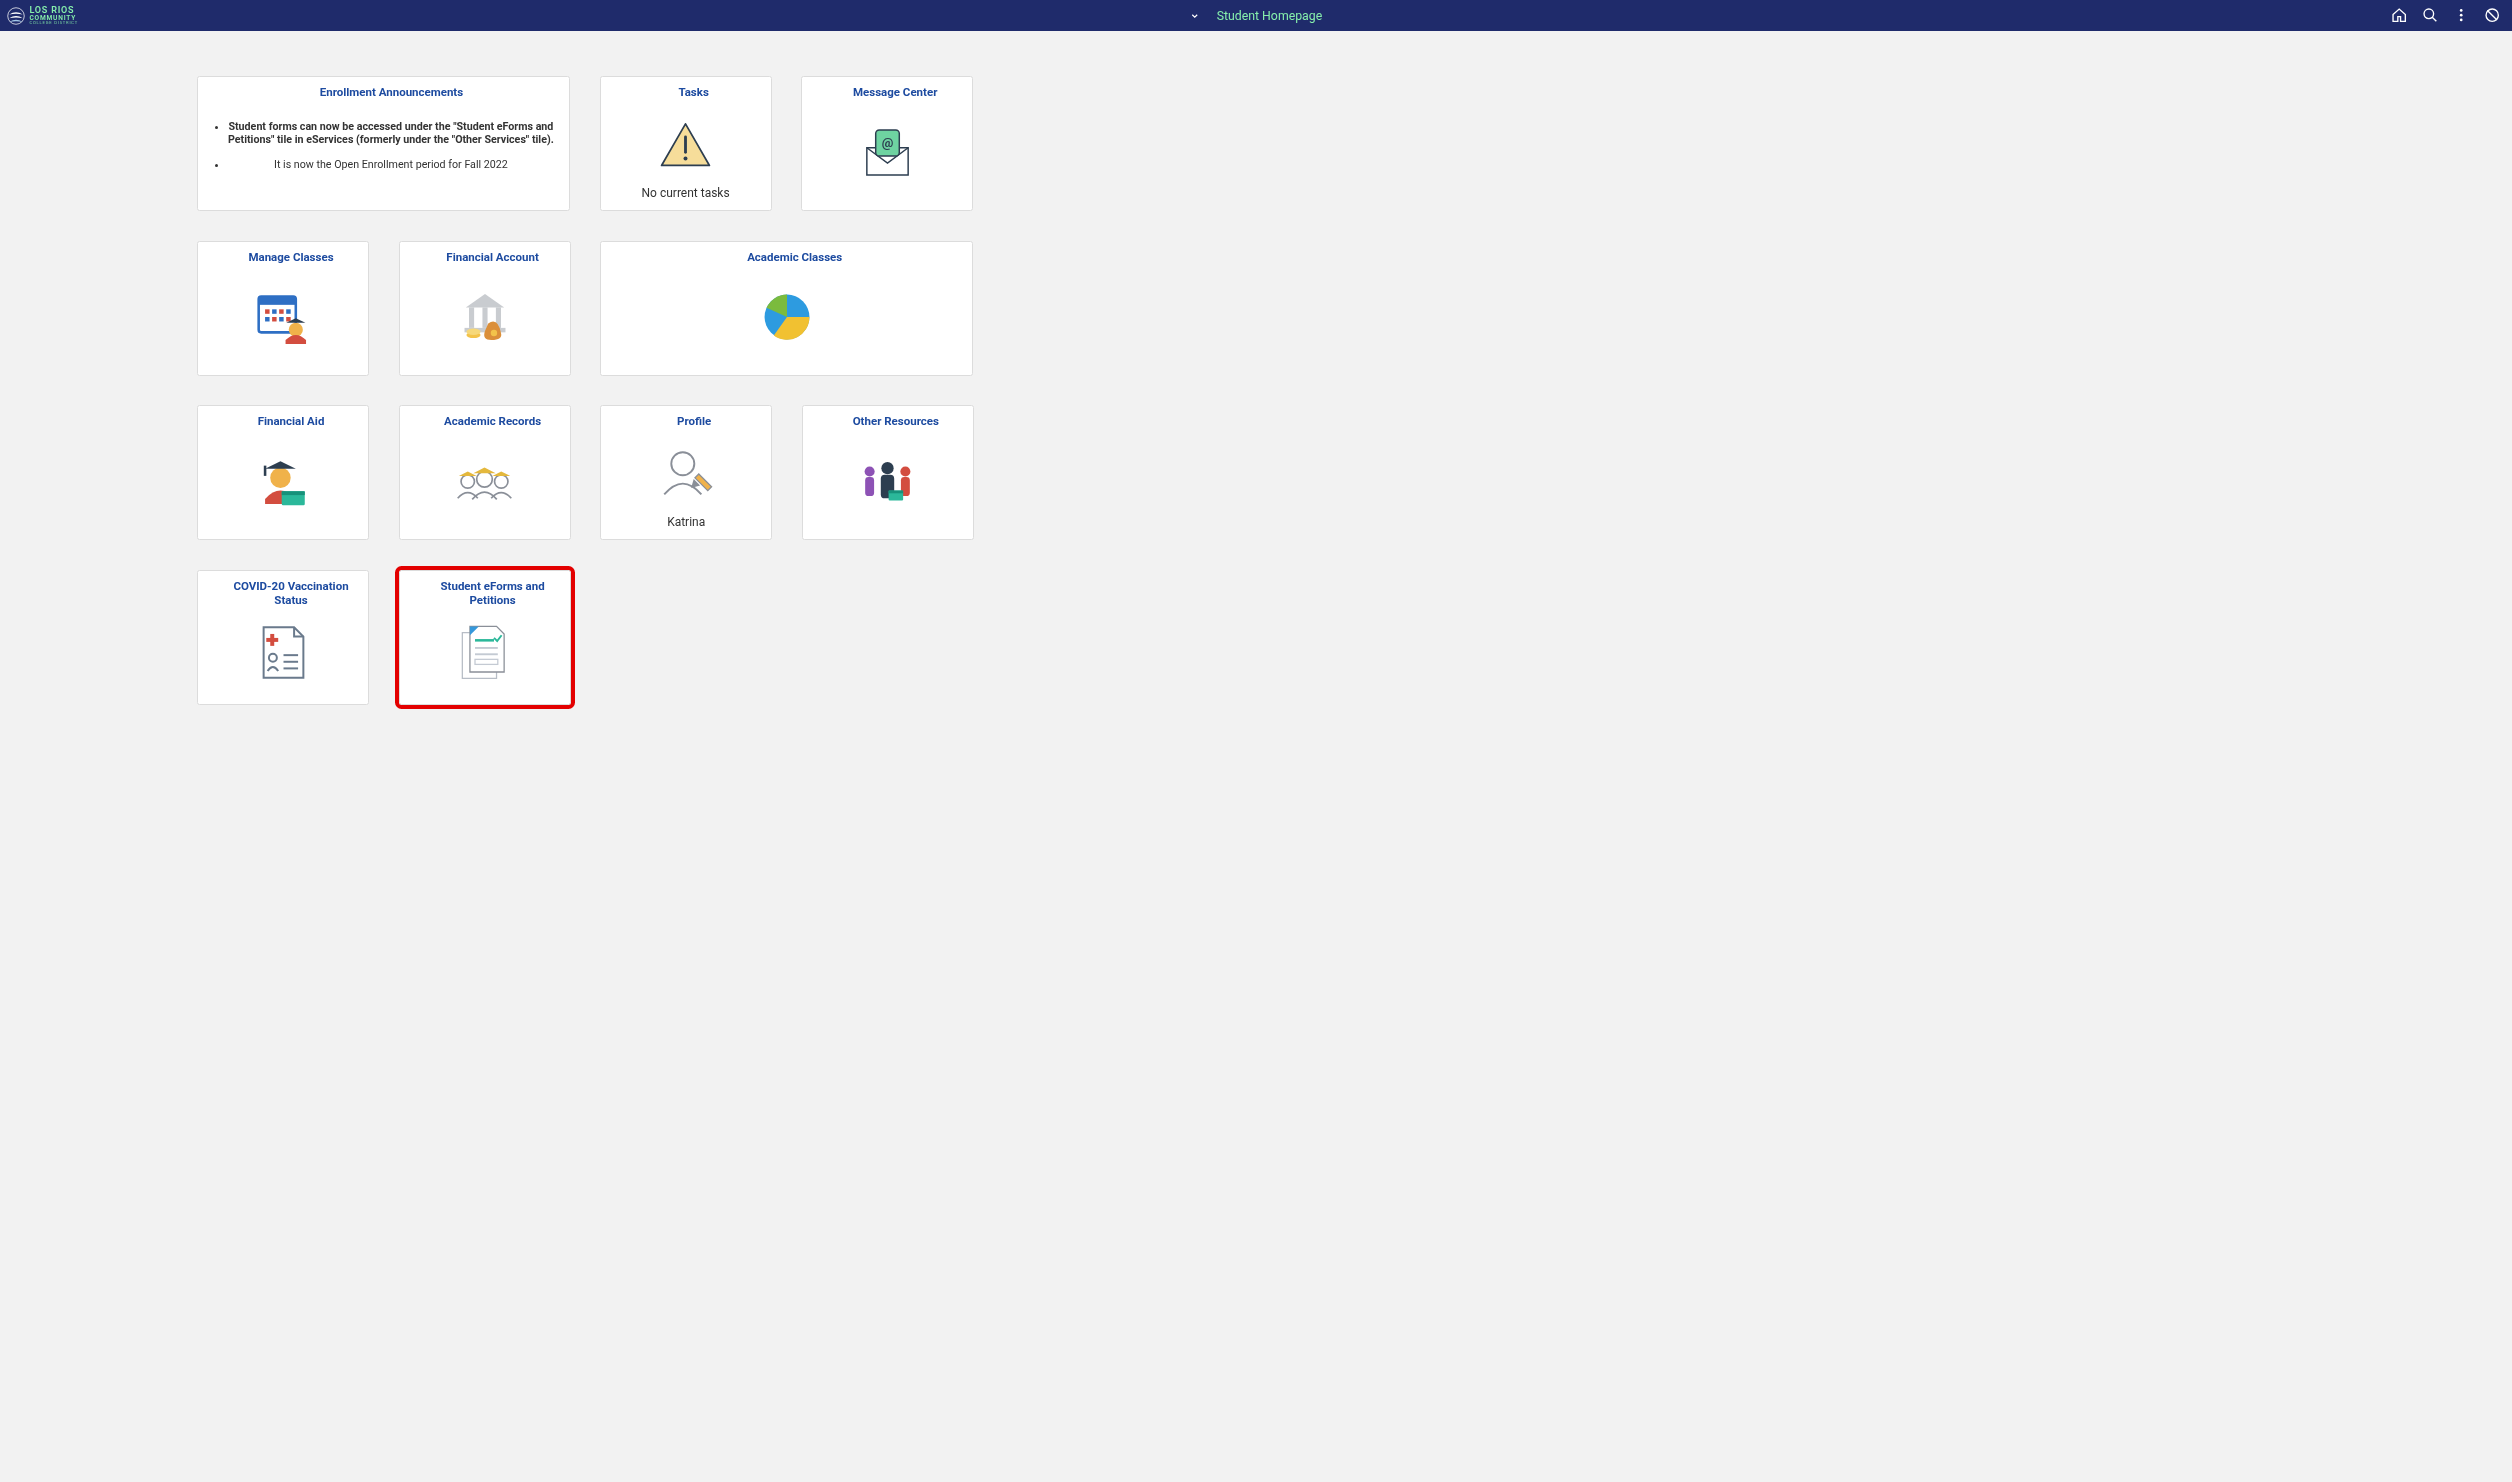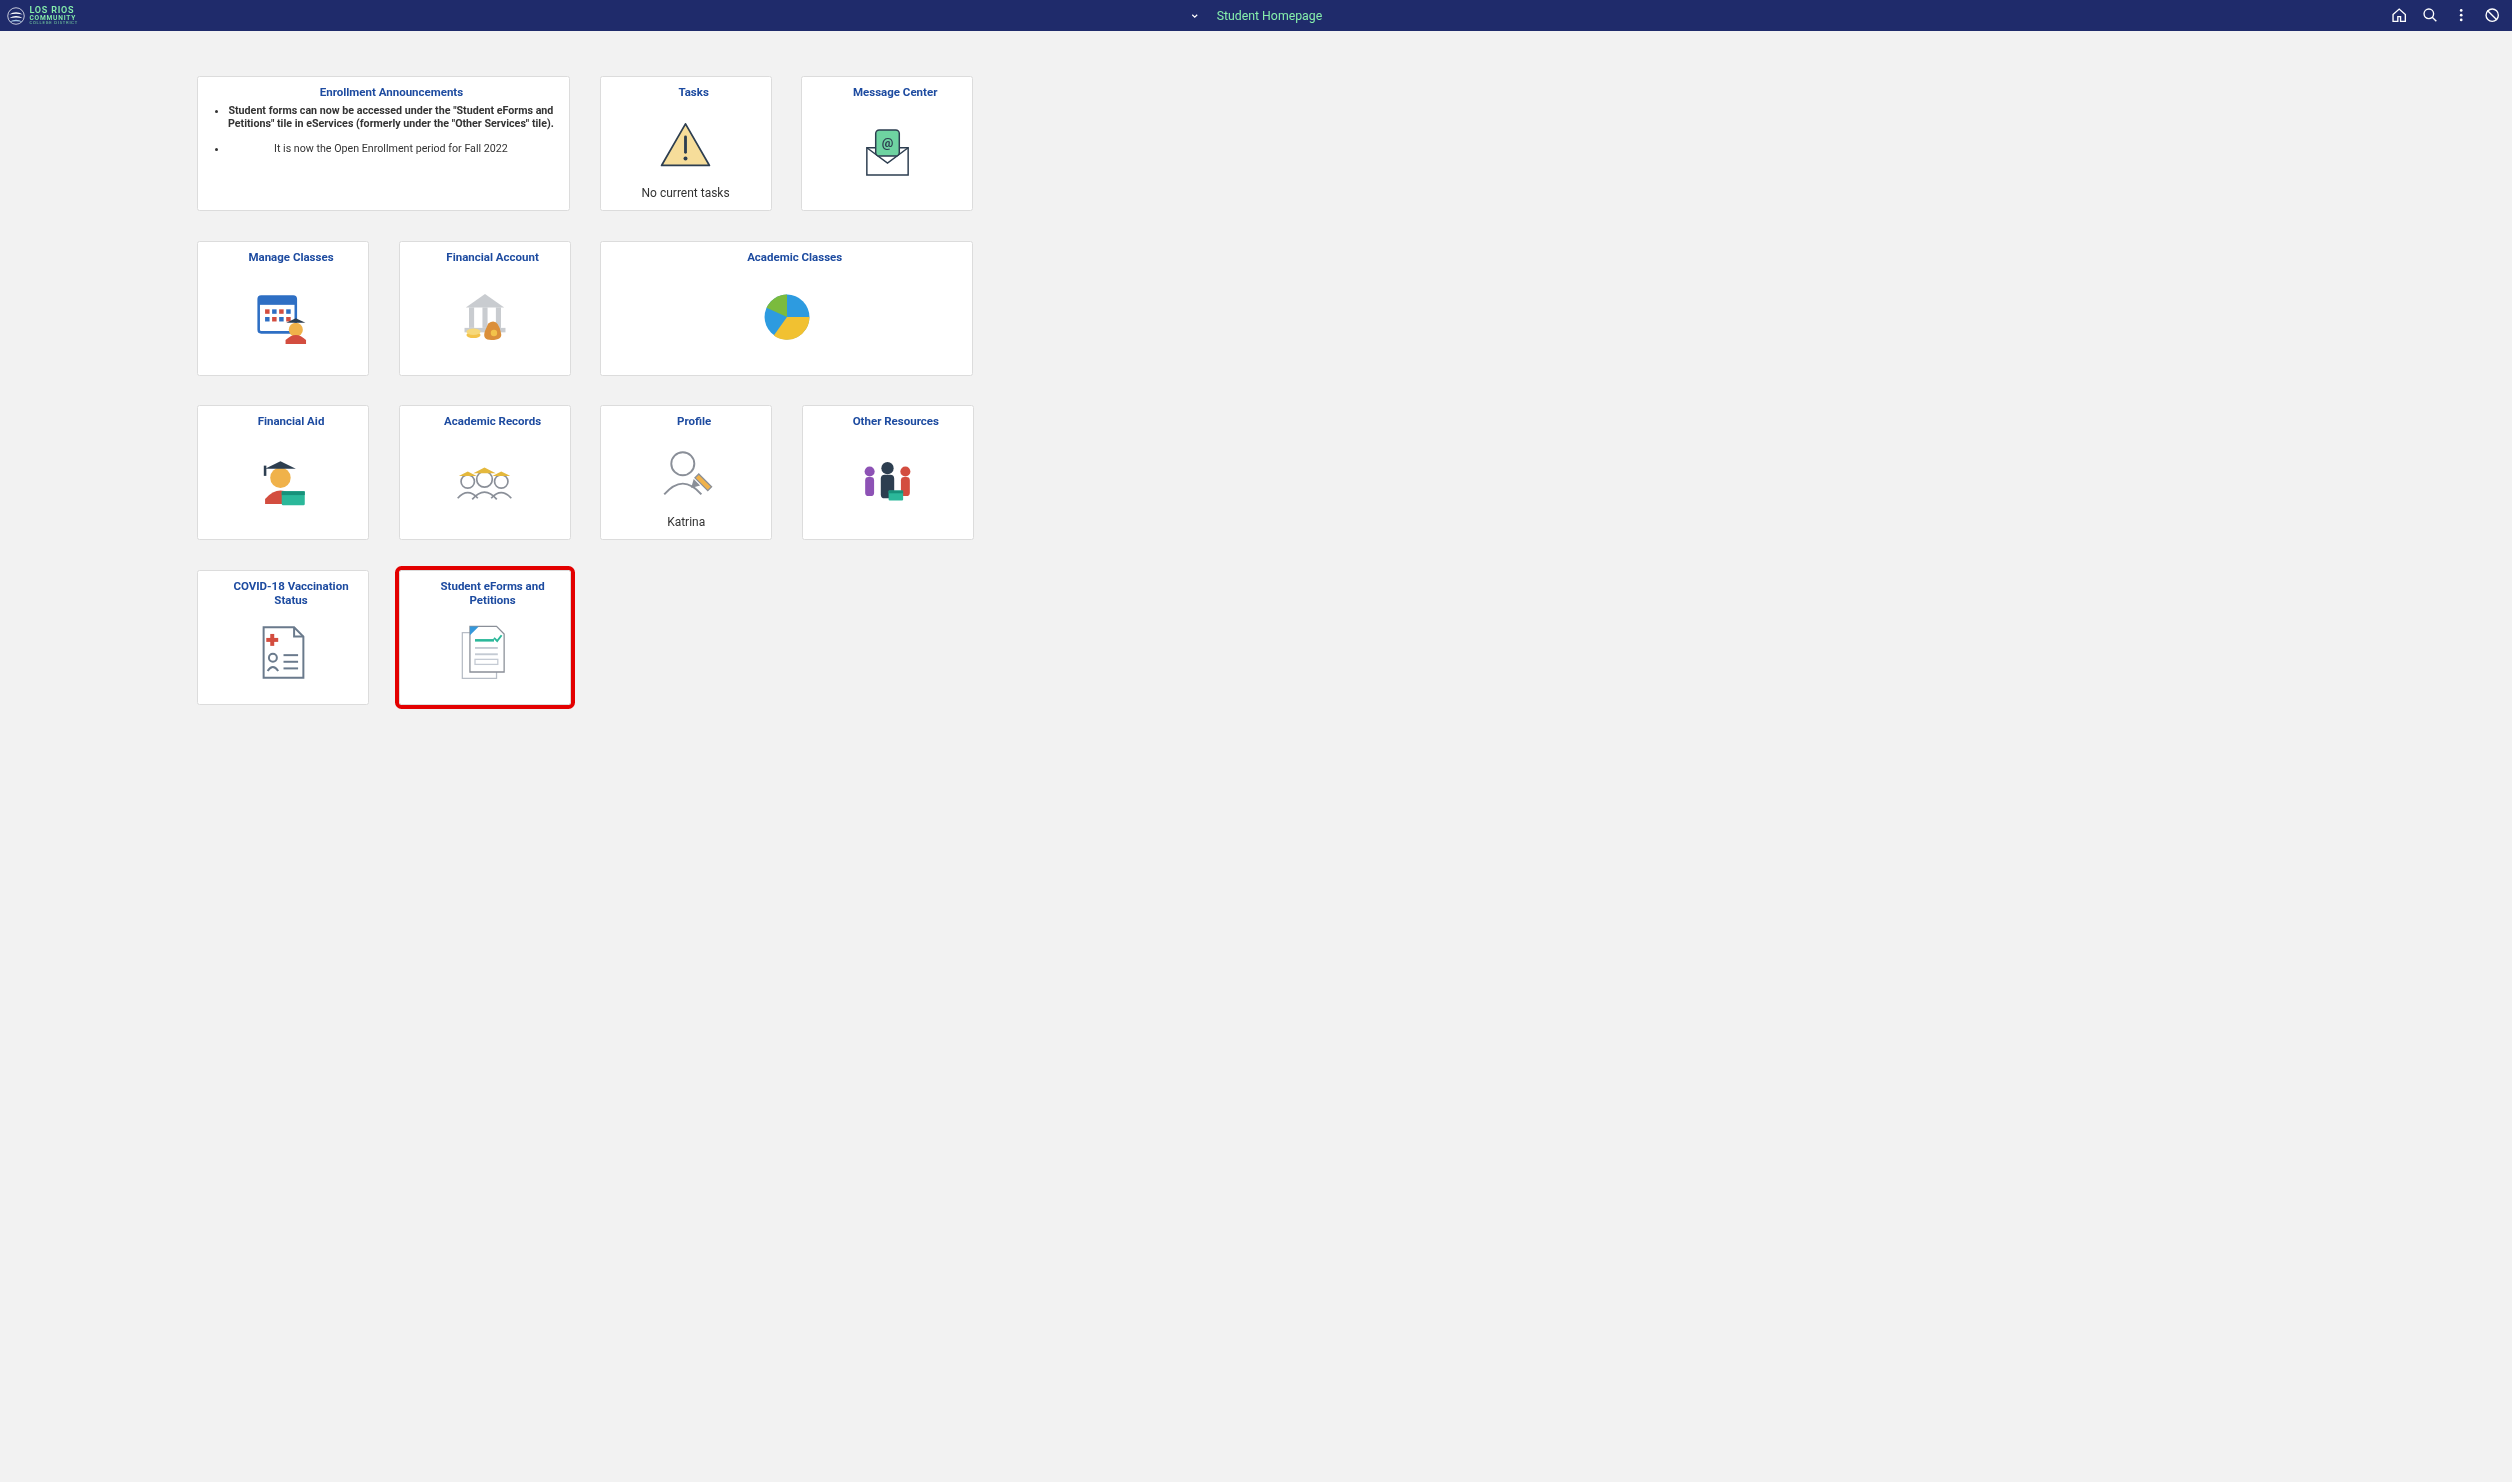--- a/index.html
+++ b/index.html
@@ -81,21 +81,21 @@
   .tile-footer {
     font-size:12px;
     color:#333;
     text-align:center;
   }
   .announcements-body {
     font-size:10.7px;
     color:#333;
     text-align:center;
   }
-  .announcements-body ul { list-style: disc; padding-left: 14.8px; text-align:center; }
+  .announcements-body ul { list-style: disc; padding-left: 14.8px; text-align:center;margin-top:16px; }
   .announcements-body li { margin-bottom:11.5px; }
   .announcements-body li:first-child { font-weight:700; }
   .w-wide { width:373px; }
   .w-sm { width:172px; }
   .h-r1 { height:135px; }
   .h-r2 { height:135px; }
   .h-r3 { height:135px; }
   .h-r4 { height:135px; }
   .highlight {
     outline: 4.1px solid #e30000;
@@ -324,21 +324,21 @@
           <rect x="62" y="62" width="26" height="5" fill="#17917a"></rect>
         </svg>
       </div>
     </div>
 
   </div>
 
   <div class="row">
 
     <div class="tile w-sm h-r4">
-      <div class="tile-title">COVID-18 Vaccination Status</div>
+      <div class="tile-title">COVID-20 Vaccination Status</div>
       <div class="tile-body">
         <svg width="53" height="61" viewBox="0 0 80 92">
           <path d="M10 8 H56 L70 22 V84 H10 Z" fill="#fff" stroke="#6a7a8c" stroke-width="3"></path>
           <polyline points="56,8 56,22 70,22" fill="none" stroke="#6a7a8c" stroke-width="3"></polyline>
           <rect x="20" y="18" width="6" height="18" fill="#d34d3f"></rect>
           <rect x="14" y="24" width="18" height="6" fill="#d34d3f"></rect>
           <circle cx="24" cy="54" r="6" fill="none" stroke="#6a7a8c" stroke-width="3"></circle>
           <path d="M16 74 Q24 62 32 74" fill="none" stroke="#6a7a8c" stroke-width="3"></path>
           <line x1="40" y1="50" x2="62" y2="50" stroke="#6a7a8c" stroke-width="3"></line>
           <line x1="40" y1="60" x2="62" y2="60" stroke="#6a7a8c" stroke-width="3"></line>

